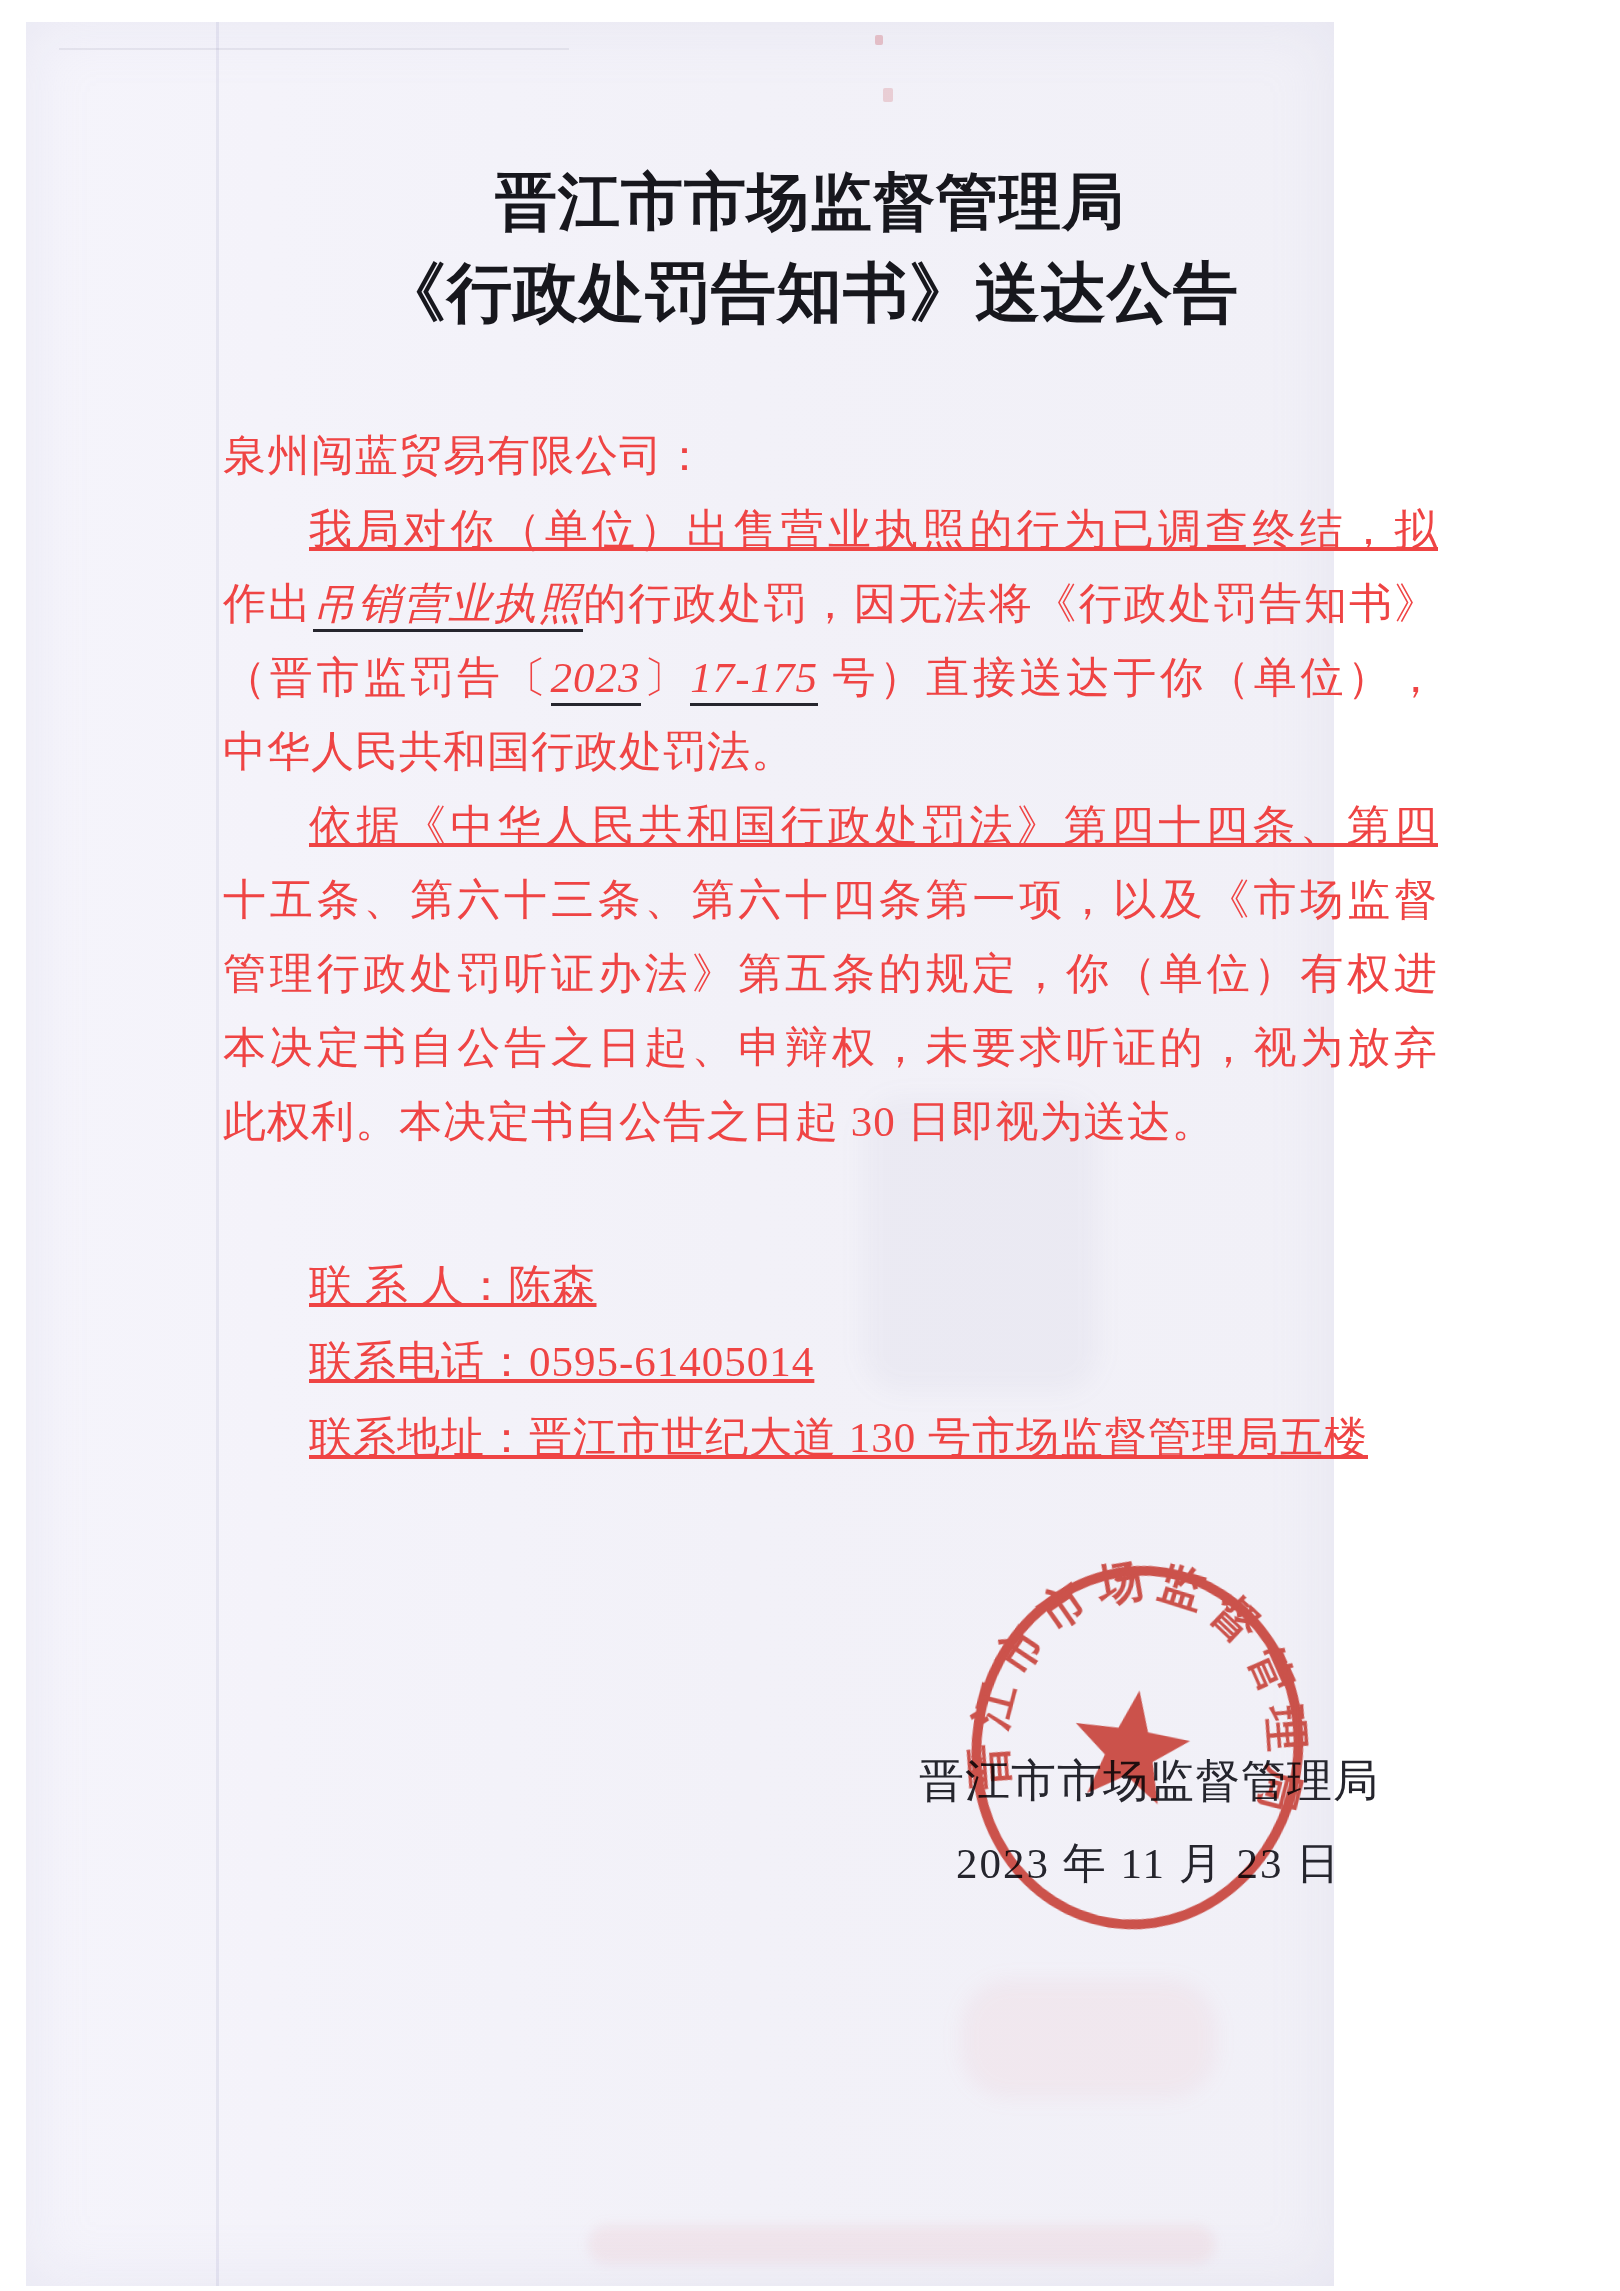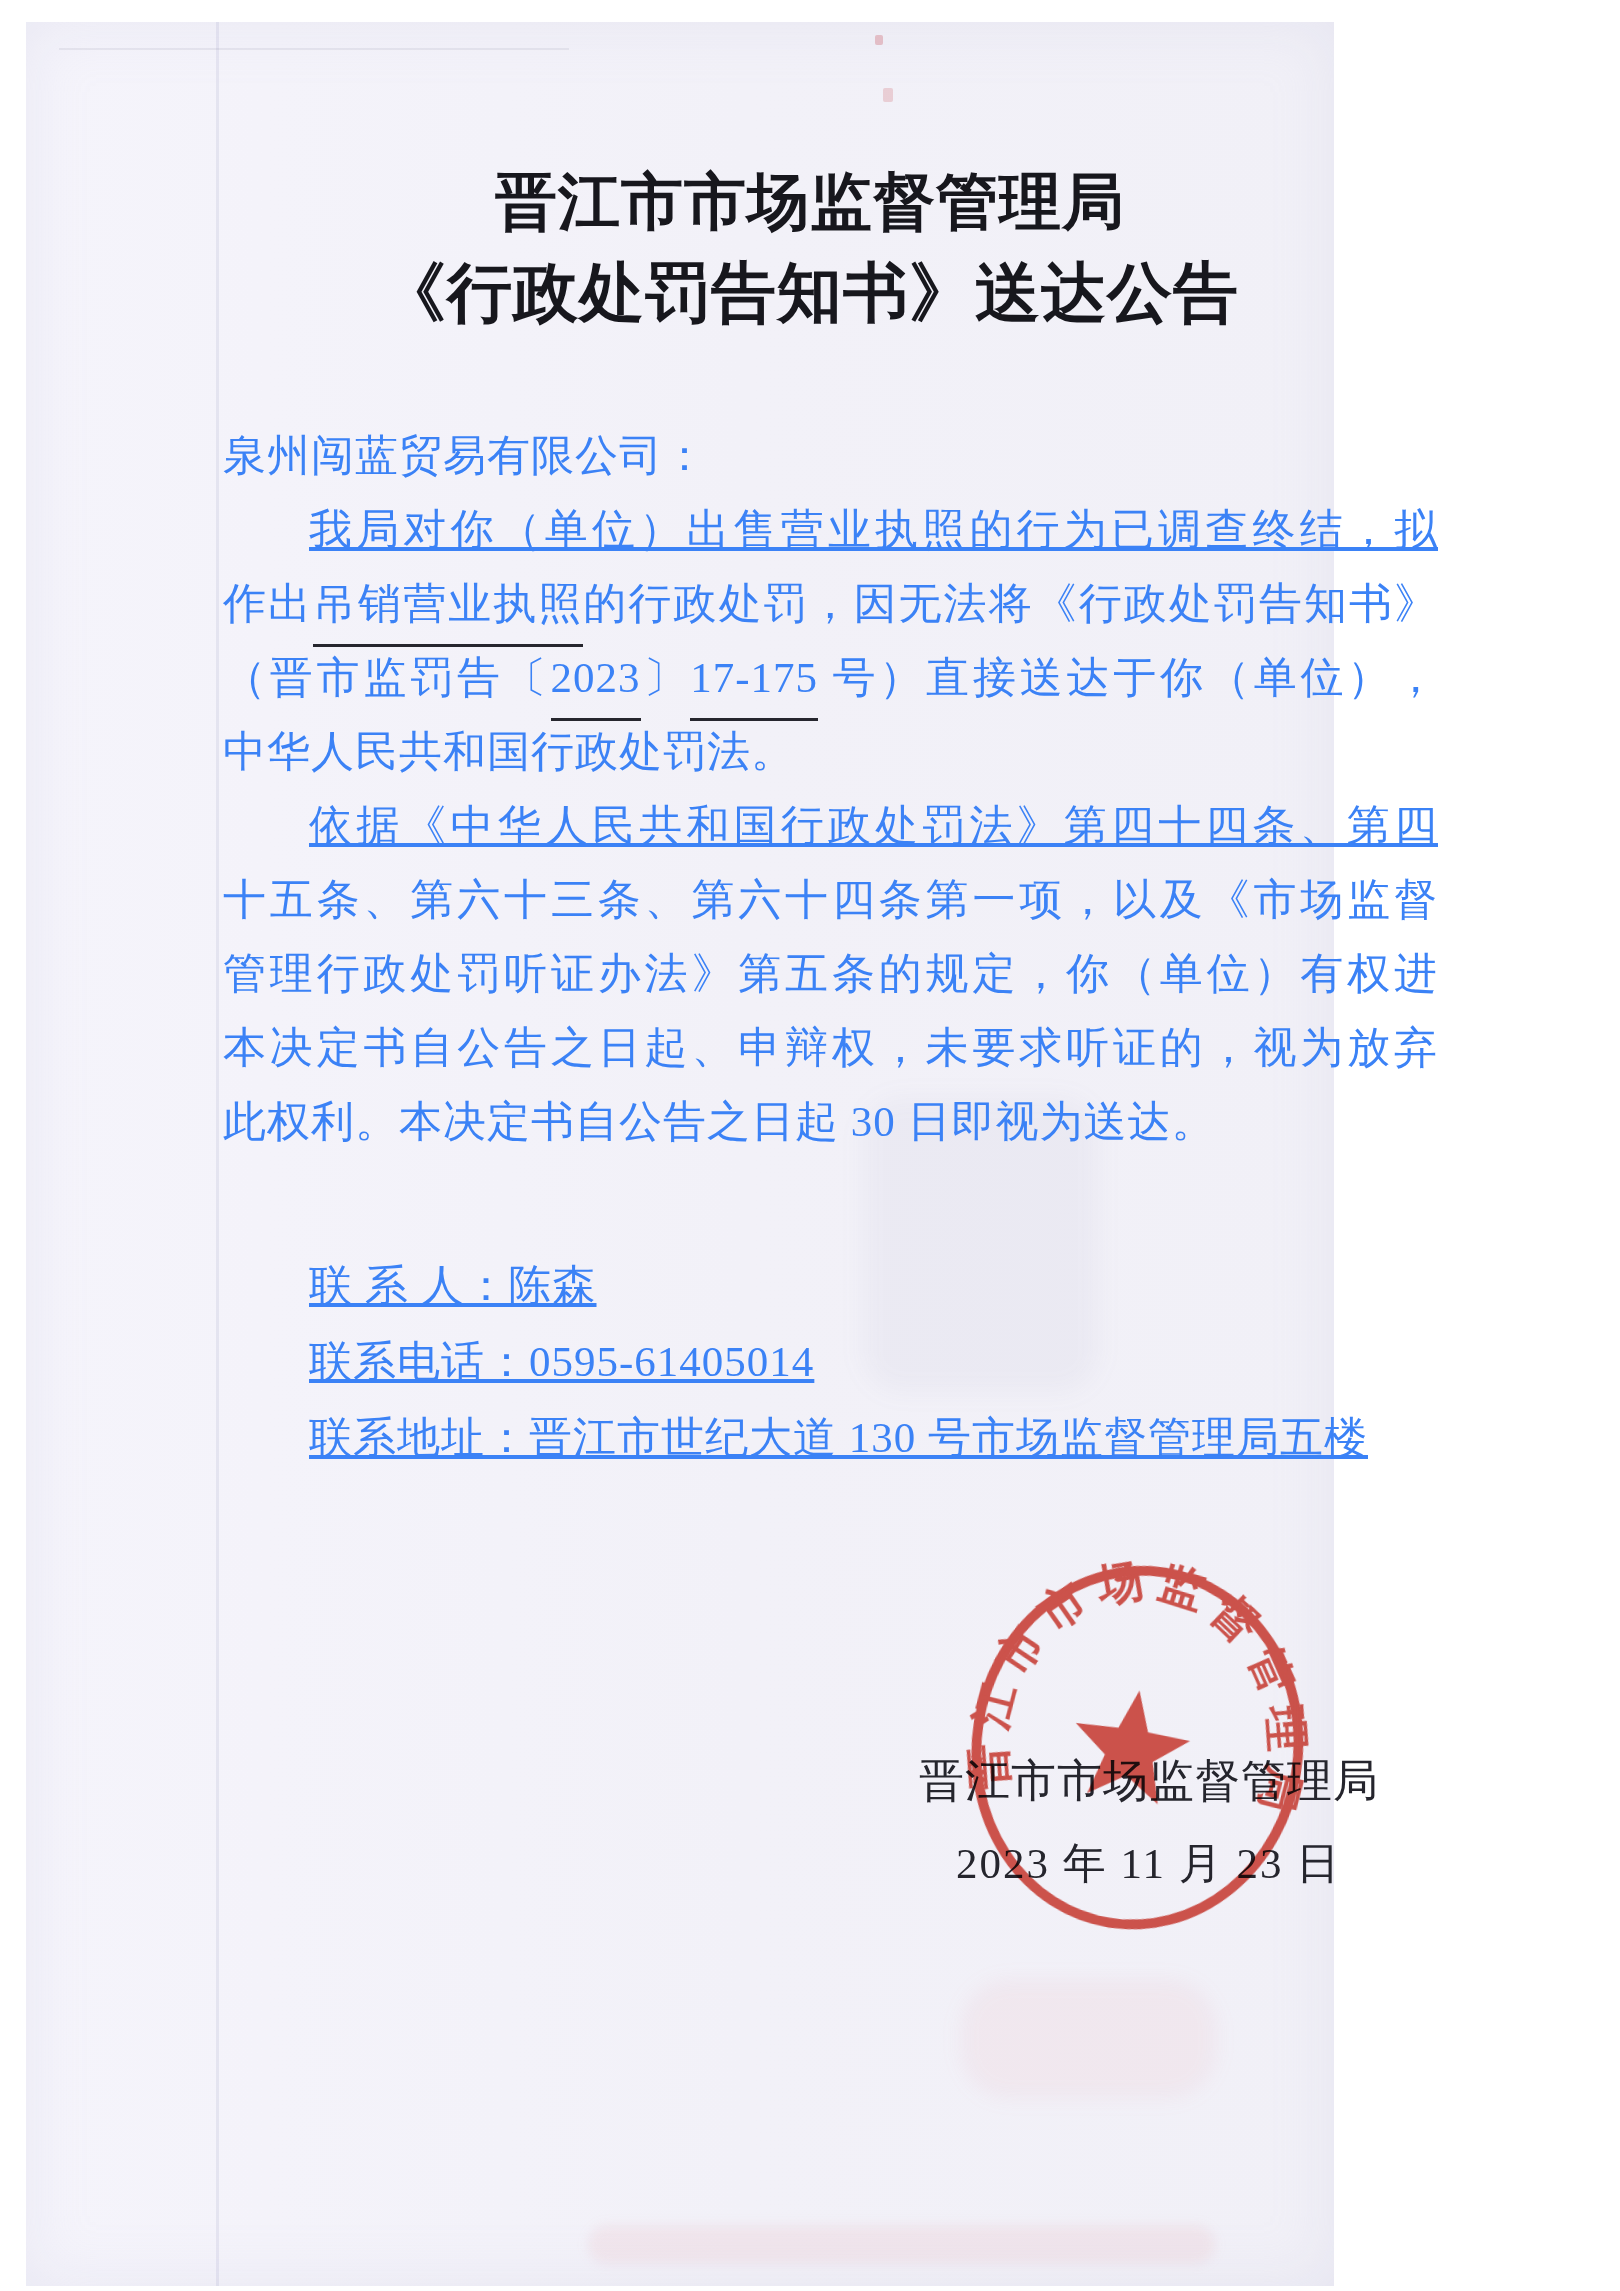--- a/index.html
+++ b/index.html
@@ -50,29 +50,29 @@
     margin: 0;
   }
   .t1 { top: 171px; font-size: 62px; }
   .t2 { top: 261px; font-size: 65px; }
 
   .body-text, .contact-text {
     position: absolute;
     left: 223px;
     width: 1215px;
     font-size: 43px;
-    color: #3b82f6;
+    color: #ef4444;
     letter-spacing: 1px;
   }
   .body-text { top: 419px; line-height: 74px; }
   .contact-text { top: 1248px; line-height: 76px; }
   .bline { white-space: nowrap; }
   .bline.fill { white-space: normal; text-align: justify; text-align-last: justify; }
   .bline.indent { text-indent: 86px; text-decoration: underline; }
-  .u { border-bottom: 3.9px solid #26262e; padding-bottom: 17px; }
+  .u { border-bottom: 3.9px solid #26262e; padding-bottom: 2px; font-style: italic; }
 
   .sig {
     position: absolute;
     color: #25252d;
     white-space: nowrap;
   }
   .sig-agency { top: 1751px; left: 919px; font-size: 45px; letter-spacing: 1px; }
   .sig-date { top: 1835px; left: 956px; font-size: 43px; letter-spacing: 2px; }
 
   .seal {

